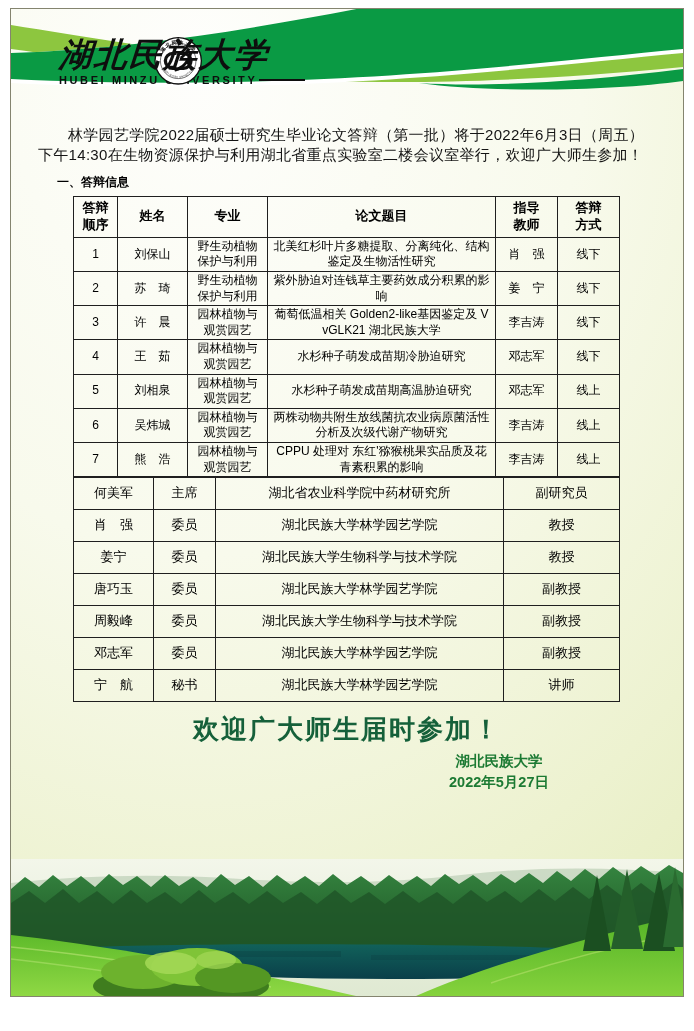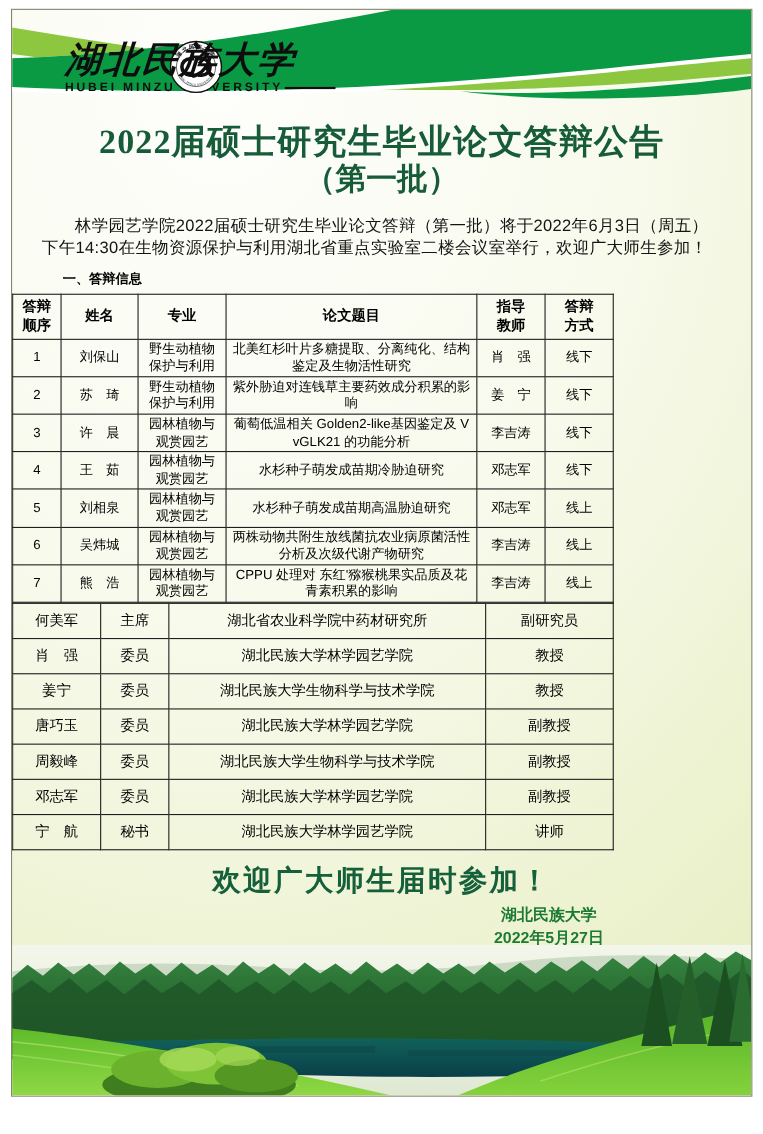--- a/index.html
+++ b/index.html
@@ -33,21 +33,21 @@
   
   .title-block{margin-top:2px;text-align:center;color:#175c38;
     font-family:"Liberation Serif","DejaVu Serif",serif;font-weight:bold;}
   .title-line1{font-size:31px;line-height:1.18;letter-spacing:1px;}
   .title-line2{font-size:28px;line-height:1.15;}
   
   .intro{margin:16px 27px 0 27px;font-size:15px;line-height:1.33;color:#141414;
     text-indent:2em;letter-spacing:0.3px;}
   
   .sec-heading{margin:9px 0 5px 46px;font-size:12px;font-weight:bold;color:#000;}
-  table{border-collapse:collapse;width:546px;table-layout:fixed;}
+  table{border-collapse:collapse;margin-left:62px;width:546px;table-layout:fixed;}
   th,td{border:1px solid #1f1f1f;color:#000;vertical-align:middle;text-align:center;
     padding:1px 5px;line-height:1.3;word-break:break-all;}
   .t1 th{font-size:13px;font-weight:bold;white-space:pre-line;padding:3px 2px;height:34px;}
   .t1 td{font-size:12px;height:31px;}
   .t1 td.col-thesis{text-align:center;}
   .t1 td.col-name,.t2 td.col-name{white-space:pre-wrap;}
   .t2 td{font-size:13px;height:29px;}
   
   .welcome{margin-top:10px;text-align:center;color:#15603a;font-size:26px;font-weight:bold;
     letter-spacing:2px;}
@@ -96,24 +96,20 @@
       <div class="school-name">
         <div class="name-cn">湖北民族大学</div>
         <div class="name-en">
           <span class="txt">HUBEI MINZU UNIVERSITY</span>
           <span class="rule"></span>
         </div>
       </div>
     </div>
   </div>
 
-  <div class="title-block">
-    <div class="title-line1">2022届硕士研究生毕业论文答辩公告</div>
-    <div class="title-line2">（第一批）</div>
-  </div>
 
   <p class="intro">林学园艺学院2022届硕士研究生毕业论文答辩（第一批）将于2022年6月3日（周五）下午14:30在生物资源保护与利用湖北省重点实验室二楼会议室举行，欢迎广大师生参加！</p>
 
   <div class="sec-heading">一、答辩信息</div>
   <table class="t1">
     <colgroup>
       <col style="width:44px">
         <col style="width:70px">
         <col style="width:80px">
       <col style="width:228px">
@@ -147,21 +143,21 @@
           <td class="col-name">苏　琦</td>
           <td class="col-major">野生动植物保护与利用</td>
           <td class="col-thesis">紫外胁迫对连钱草主要药效成分积累的影响</td>
           <td class="col-advisor">姜　宁</td>
           <td class="col-mode">线下</td>
         </tr>
         <tr>
           <td class="col-order">3</td>
           <td class="col-name">许　晨</td>
           <td class="col-major">园林植物与观赏园艺</td>
-          <td class="col-thesis">葡萄低温相关 Golden2-like基因鉴定及 VvGLK21 的功能分析</td>
+          <td class="col-thesis">葡萄低温相关 Golden2-like基因鉴定及 VvGLK21 湖北民族大学</td>
           <td class="col-advisor">李吉涛</td>
           <td class="col-mode">线下</td>
         </tr>
         <tr>
           <td class="col-order">4</td>
           <td class="col-name">王　茹</td>
           <td class="col-major">园林植物与观赏园艺</td>
           <td class="col-thesis">水杉种子萌发成苗期冷胁迫研究</td>
           <td class="col-advisor">邓志军</td>
           <td class="col-mode">线下</td>

